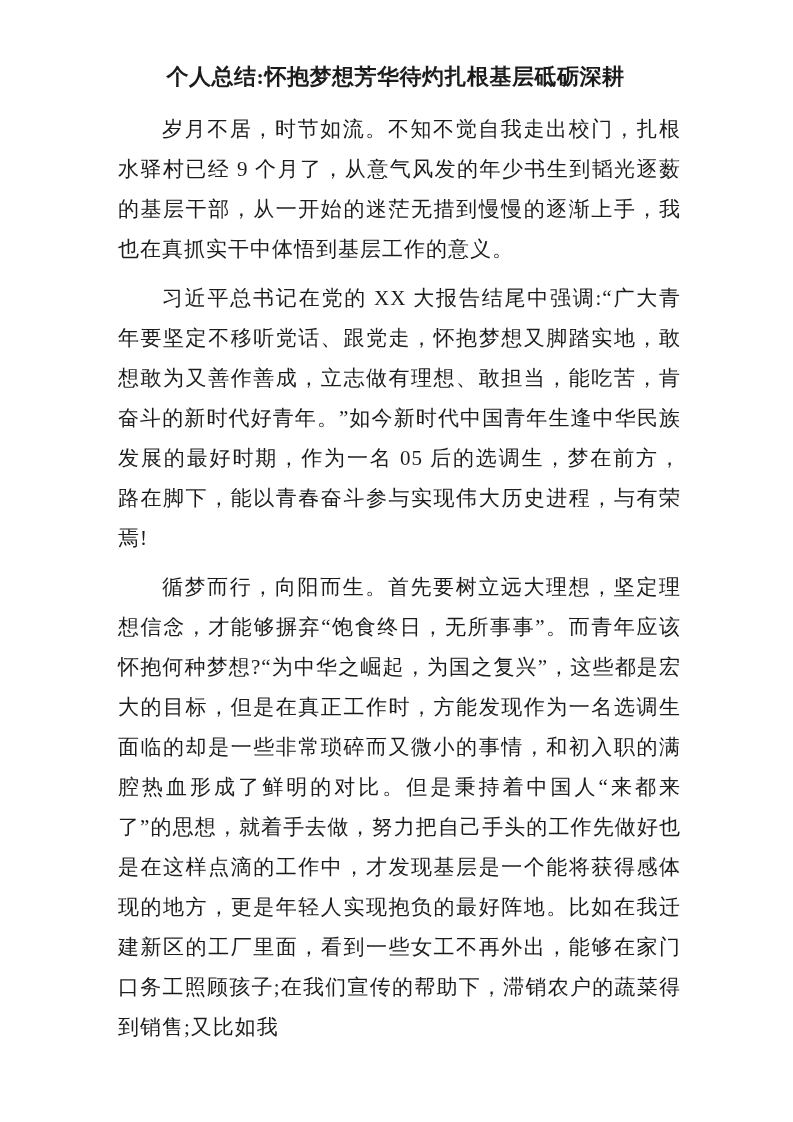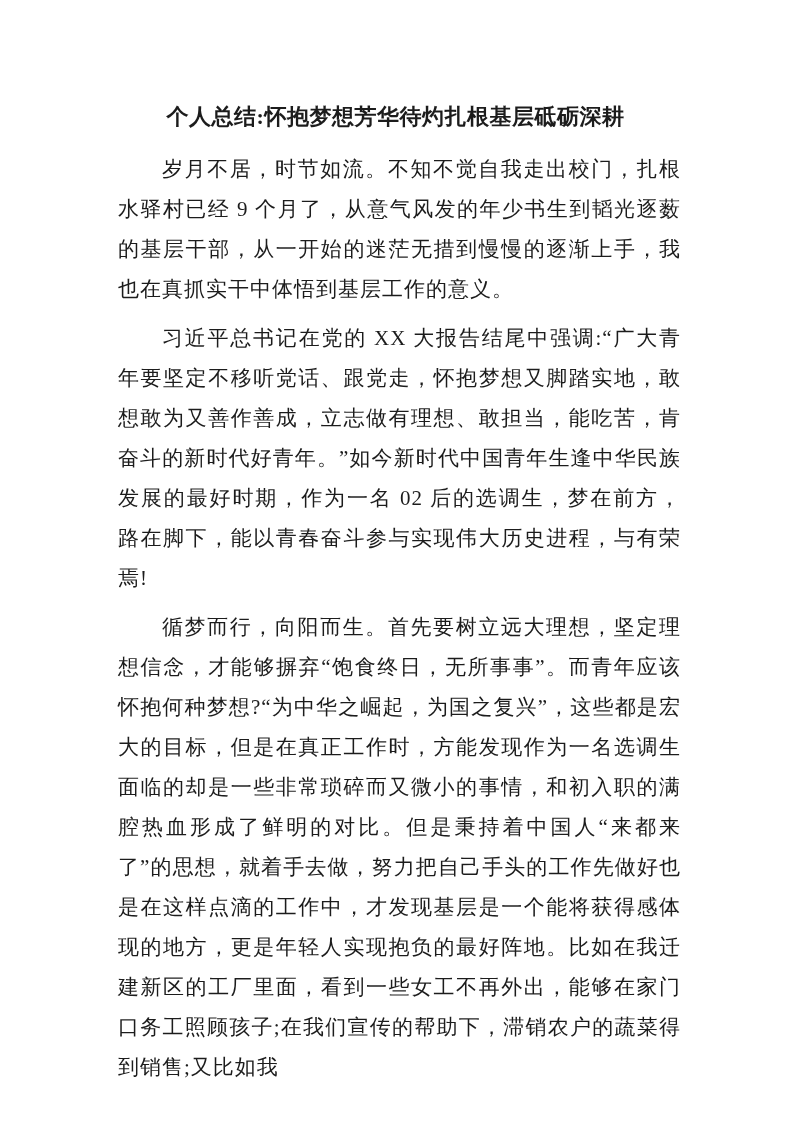--- a/index.html
+++ b/index.html
@@ -8,21 +8,21 @@
     background: #ffffff;
   }
   .page {
     position: relative;
     width: 793px;
     height: 1122px;
     box-sizing: border-box;
     background: #ffffff;
     color: #1c1c1c;
     font-family: "Liberation Serif", "DejaVu Serif", serif;
-    padding: 101px 112px 0 110px;
+    padding: 61px 112px 0 110px;
     overflow: hidden;
   }
   .doc-title {
     font-size: 22px;
     font-weight: 700;
     text-align: center;
     line-height: 32px;
     margin: 0 0 16px 0;
     letter-spacing: 0.5px;
     white-space: nowrap;
@@ -36,15 +36,15 @@
     margin: 0 0 9px 8px;
     word-break: break-all;
   }
 </style>
 </head>
 <body>
 
 <div class="page">
   <h1 class="doc-title">个人总结:怀抱梦想芳华待灼扎根基层砥砺深耕</h1>
   <p class="doc-para">岁月不居，时节如流。不知不觉自我走出校门，扎根水驿村已经 9 个月了，从意气风发的年少书生到韬光逐薮的基层干部，从一开始的迷茫无措到慢慢的逐渐上手，我也在真抓实干中体悟到基层工作的意义。</p>
-  <p class="doc-para">习近平总书记在党的 XX 大报告结尾中强调:“广大青年要坚定不移听党话、跟党走，怀抱梦想又脚踏实地，敢想敢为又善作善成，立志做有理想、敢担当，能吃苦，肯奋斗的新时代好青年。”如今新时代中国青年生逢中华民族发展的最好时期，作为一名 02 后的选调生，梦在前方，路在脚下，能以青春奋斗参与实现伟大历史进程，与有荣焉!</p>
+  <p class="doc-para">习近平总书记在党的 XX 大报告结尾中强调:“广大青年要坚定不移听党话、跟党走，怀抱梦想又脚踏实地，敢想敢为又善作善成，立志做有理想、敢担当，能吃苦，肯奋斗的新时代好青年。”如今新时代中国青年生逢中华民族发展的最好时期，作为一名 05 后的选调生，梦在前方，路在脚下，能以青春奋斗参与实现伟大历史进程，与有荣焉!</p>
   <p class="doc-para">循梦而行，向阳而生。首先要树立远大理想，坚定理想信念，才能够摒弃“饱食终日，无所事事”。而青年应该怀抱何种梦想?“为中华之崛起，为国之复兴”，这些都是宏大的目标，但是在真正工作时，方能发现作为一名选调生面临的却是一些非常琐碎而又微小的事情，和初入职的满腔热血形成了鲜明的对比。但是秉持着中国人“来都来了”的思想，就着手去做，努力把自己手头的工作先做好也是在这样点滴的工作中，才发现基层是一个能将获得感体现的地方，更是年轻人实现抱负的最好阵地。比如在我迁建新区的工厂里面，看到一些女工不再外出，能够在家门口务工照顾孩子;在我们宣传的帮助下，滞销农户的蔬菜得到销售;又比如我</p>
 </div>
 
 </body></html>

